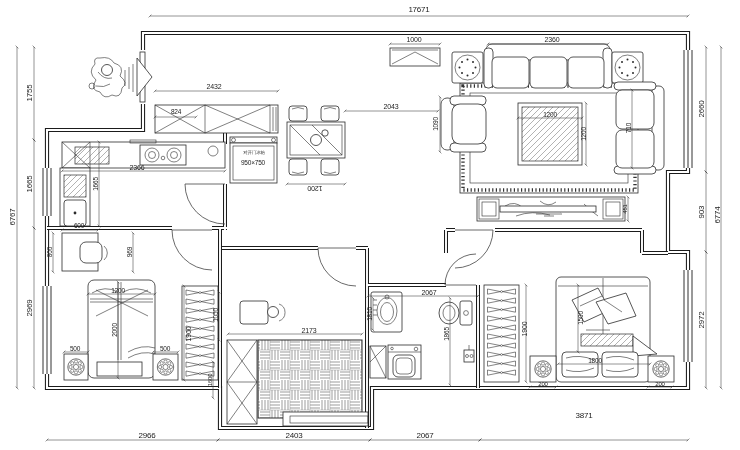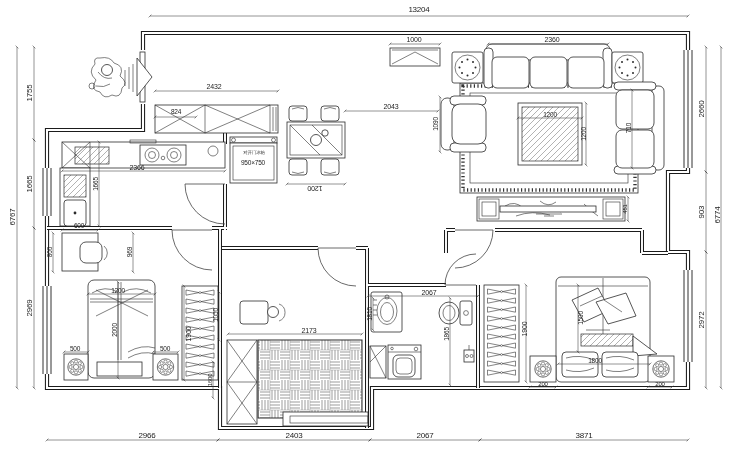--- a/index.html
+++ b/index.html
@@ -398,33 +398,33 @@
         <path class="dl" d="M450,298 V385"></path>
   <path class="dl" d="M526,285 V382"></path>
         <path class="dl" d="M578,285 V352"></path>
         <path class="dl" d="M558,364 H650"></path>
   <path class="dl" d="M530,387 H556"></path>
         <path class="dl" d="M648,387 H672"></path>
 </g>
 </svg>
 
 <div class="labels">
-  <div class="dim lg" style="left:419px;top:10px">13204</div>
+  <div class="dim lg" style="left:419px;top:10px">17671</div>
   <div class="dim lg v" style="left:30px;top:93px">1755</div>
   <div class="dim lg v" style="left:30px;top:184px">1665</div>
   <div class="dim lg v" style="left:30px;top:308px">2969</div>
   <div class="dim lg v" style="left:13px;top:217px">6767</div>
   <div class="dim lg v" style="left:702px;top:109px">2660</div>
   <div class="dim lg v" style="left:702px;top:212px">903</div>
   <div class="dim lg v" style="left:702px;top:320px">2972</div>
   <div class="dim lg v" style="left:718px;top:215px">6774</div>
   <div class="dim lg" style="left:147px;top:436px">2966</div>
   <div class="dim lg" style="left:294px;top:436px">2403</div>
   <div class="dim lg" style="left:425px;top:436px">2067</div>
-  <div class="dim lg" style="left:584px;top:436px">3871</div>
+  <div class="dim lg" style="left:584px;top:416px">3871</div>
   <div class="dim" style="left:414px;top:39px">1000</div>
   <div class="dim" style="left:552px;top:39px">2360</div>
   <div class="dim" style="left:214px;top:86px">2432</div>
   <div class="dim s65" style="left:176px;top:112px">824</div>
   <div class="dim" style="left:391px;top:106px">2043</div>
   <div class="dim v s65" style="left:436px;top:124px">1090</div>
   <div class="dim" style="left:137px;top:167px">2366</div>
   <div class="dim v s65" style="left:96px;top:184px">1665</div>
   <div class="dim s5" style="left:254px;top:153px">对开门冰箱</div>
   <div class="dim s65" style="left:253px;top:163px">950×750</div>

